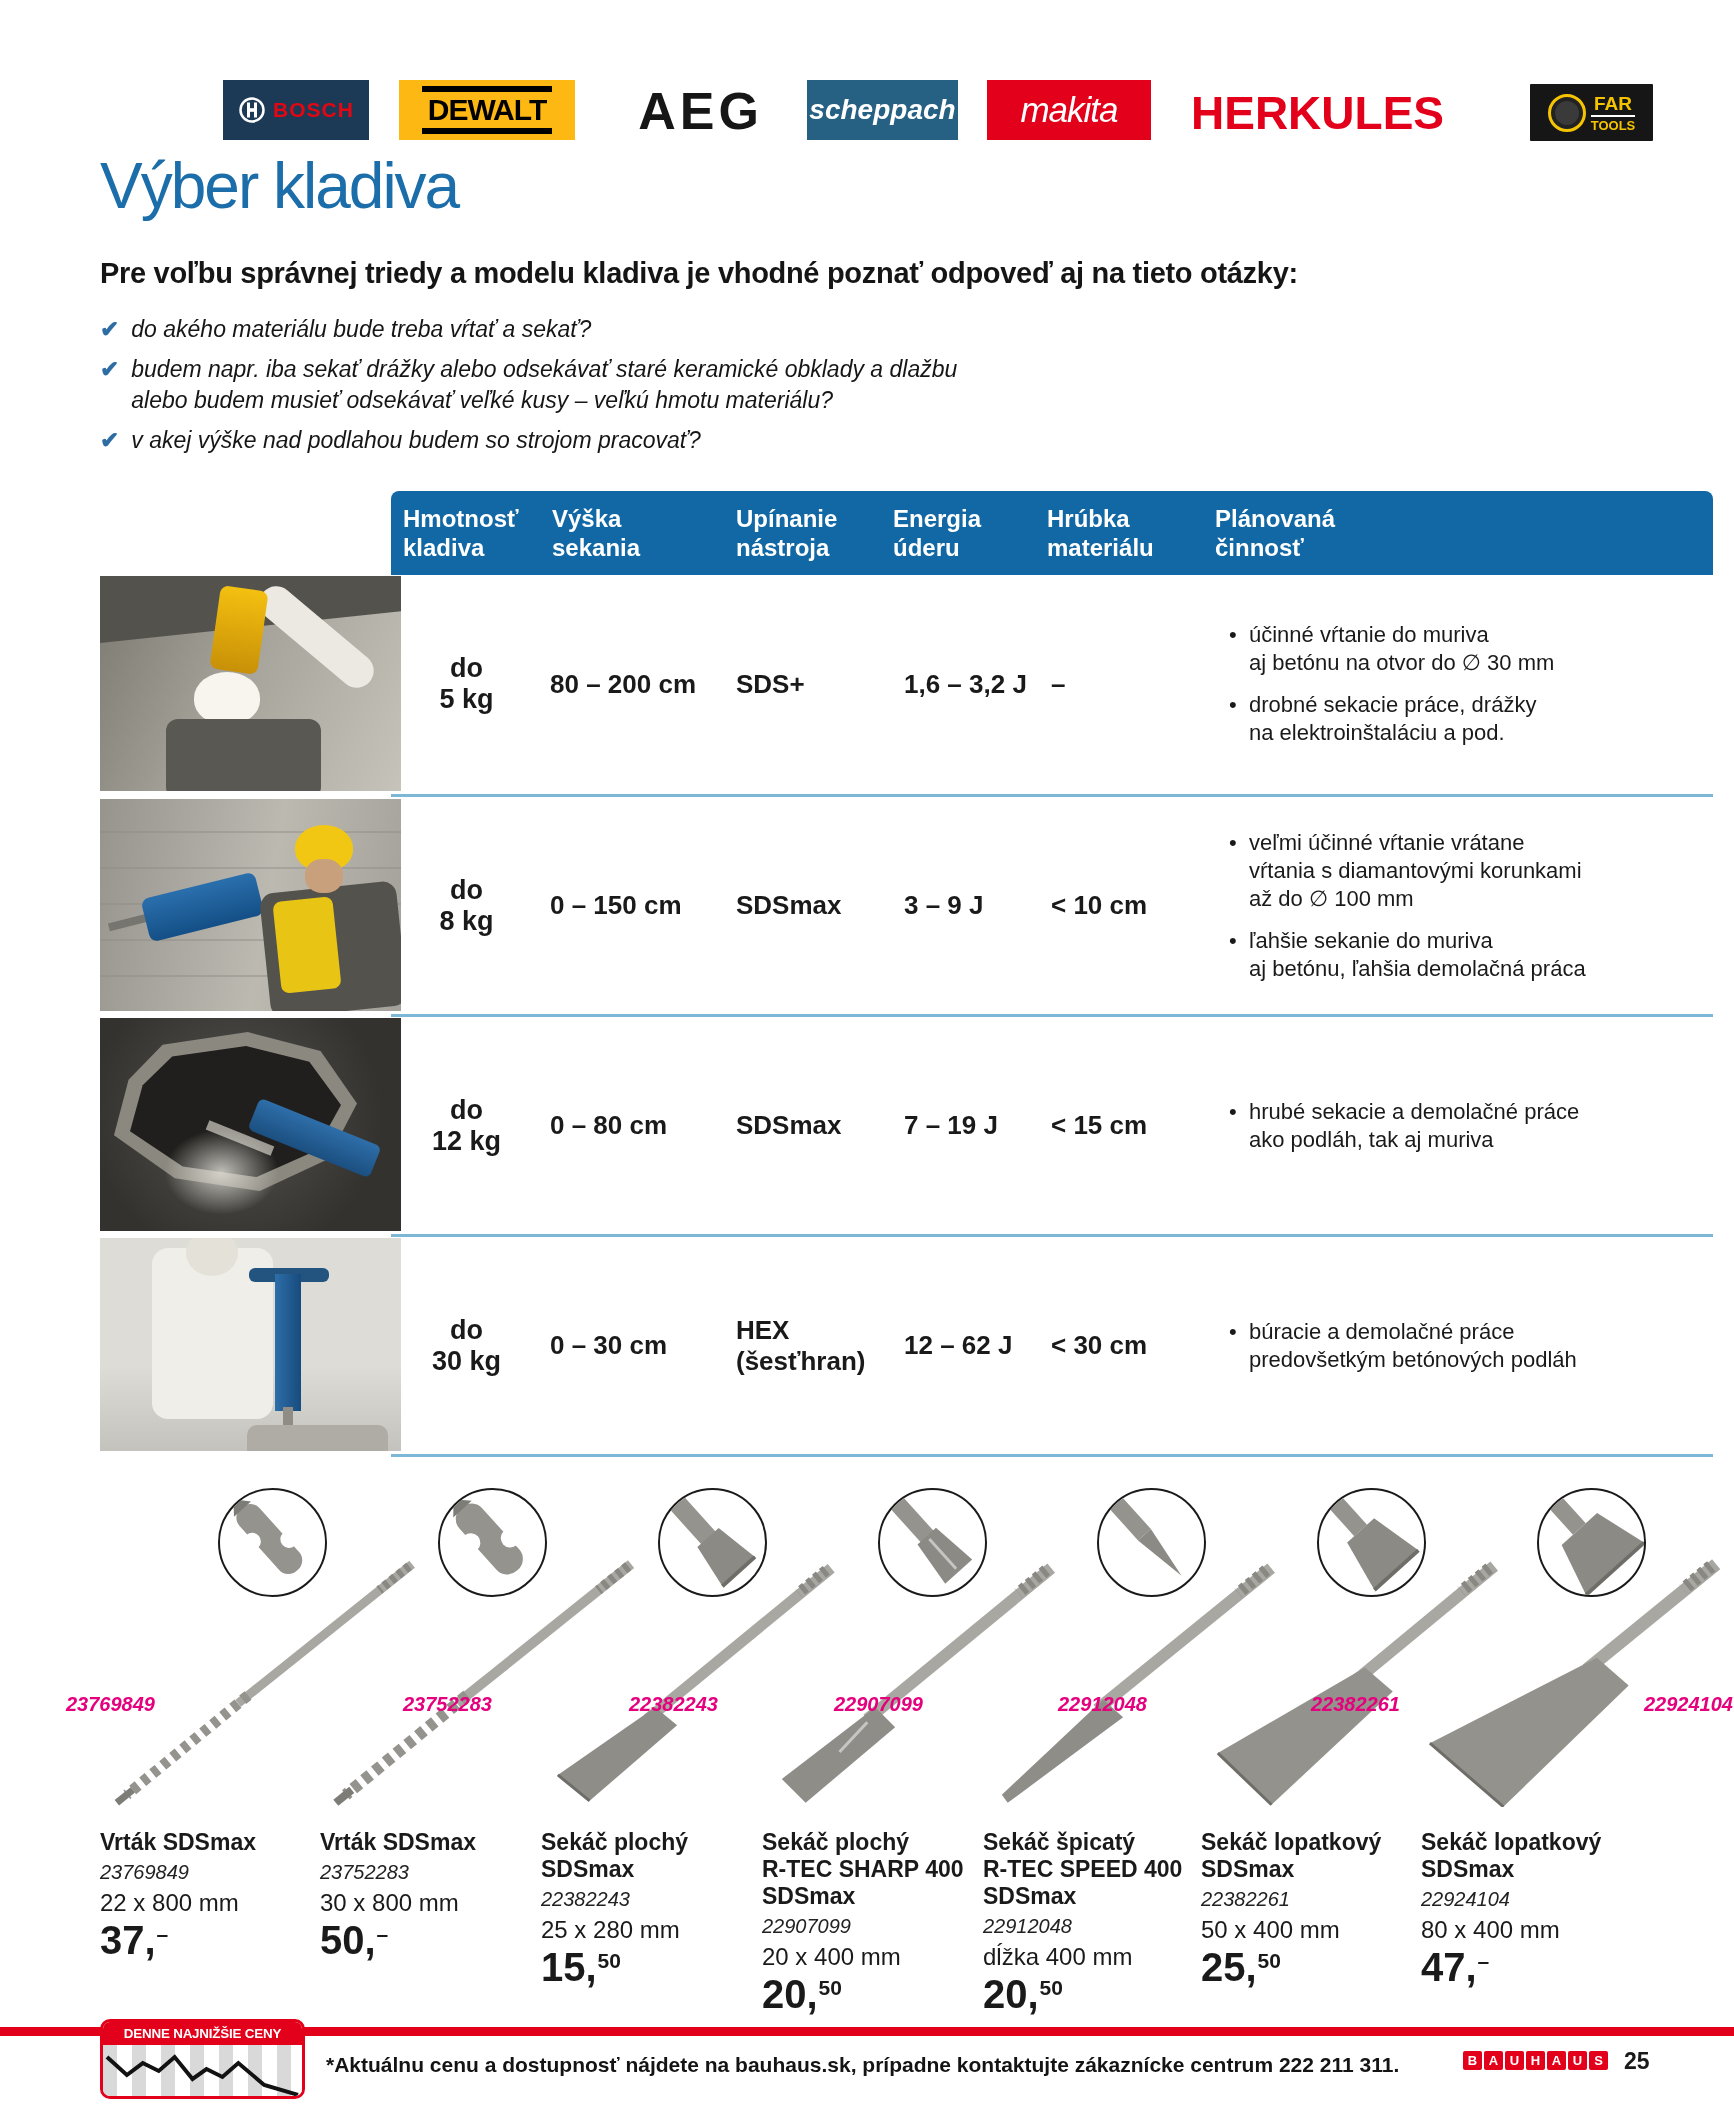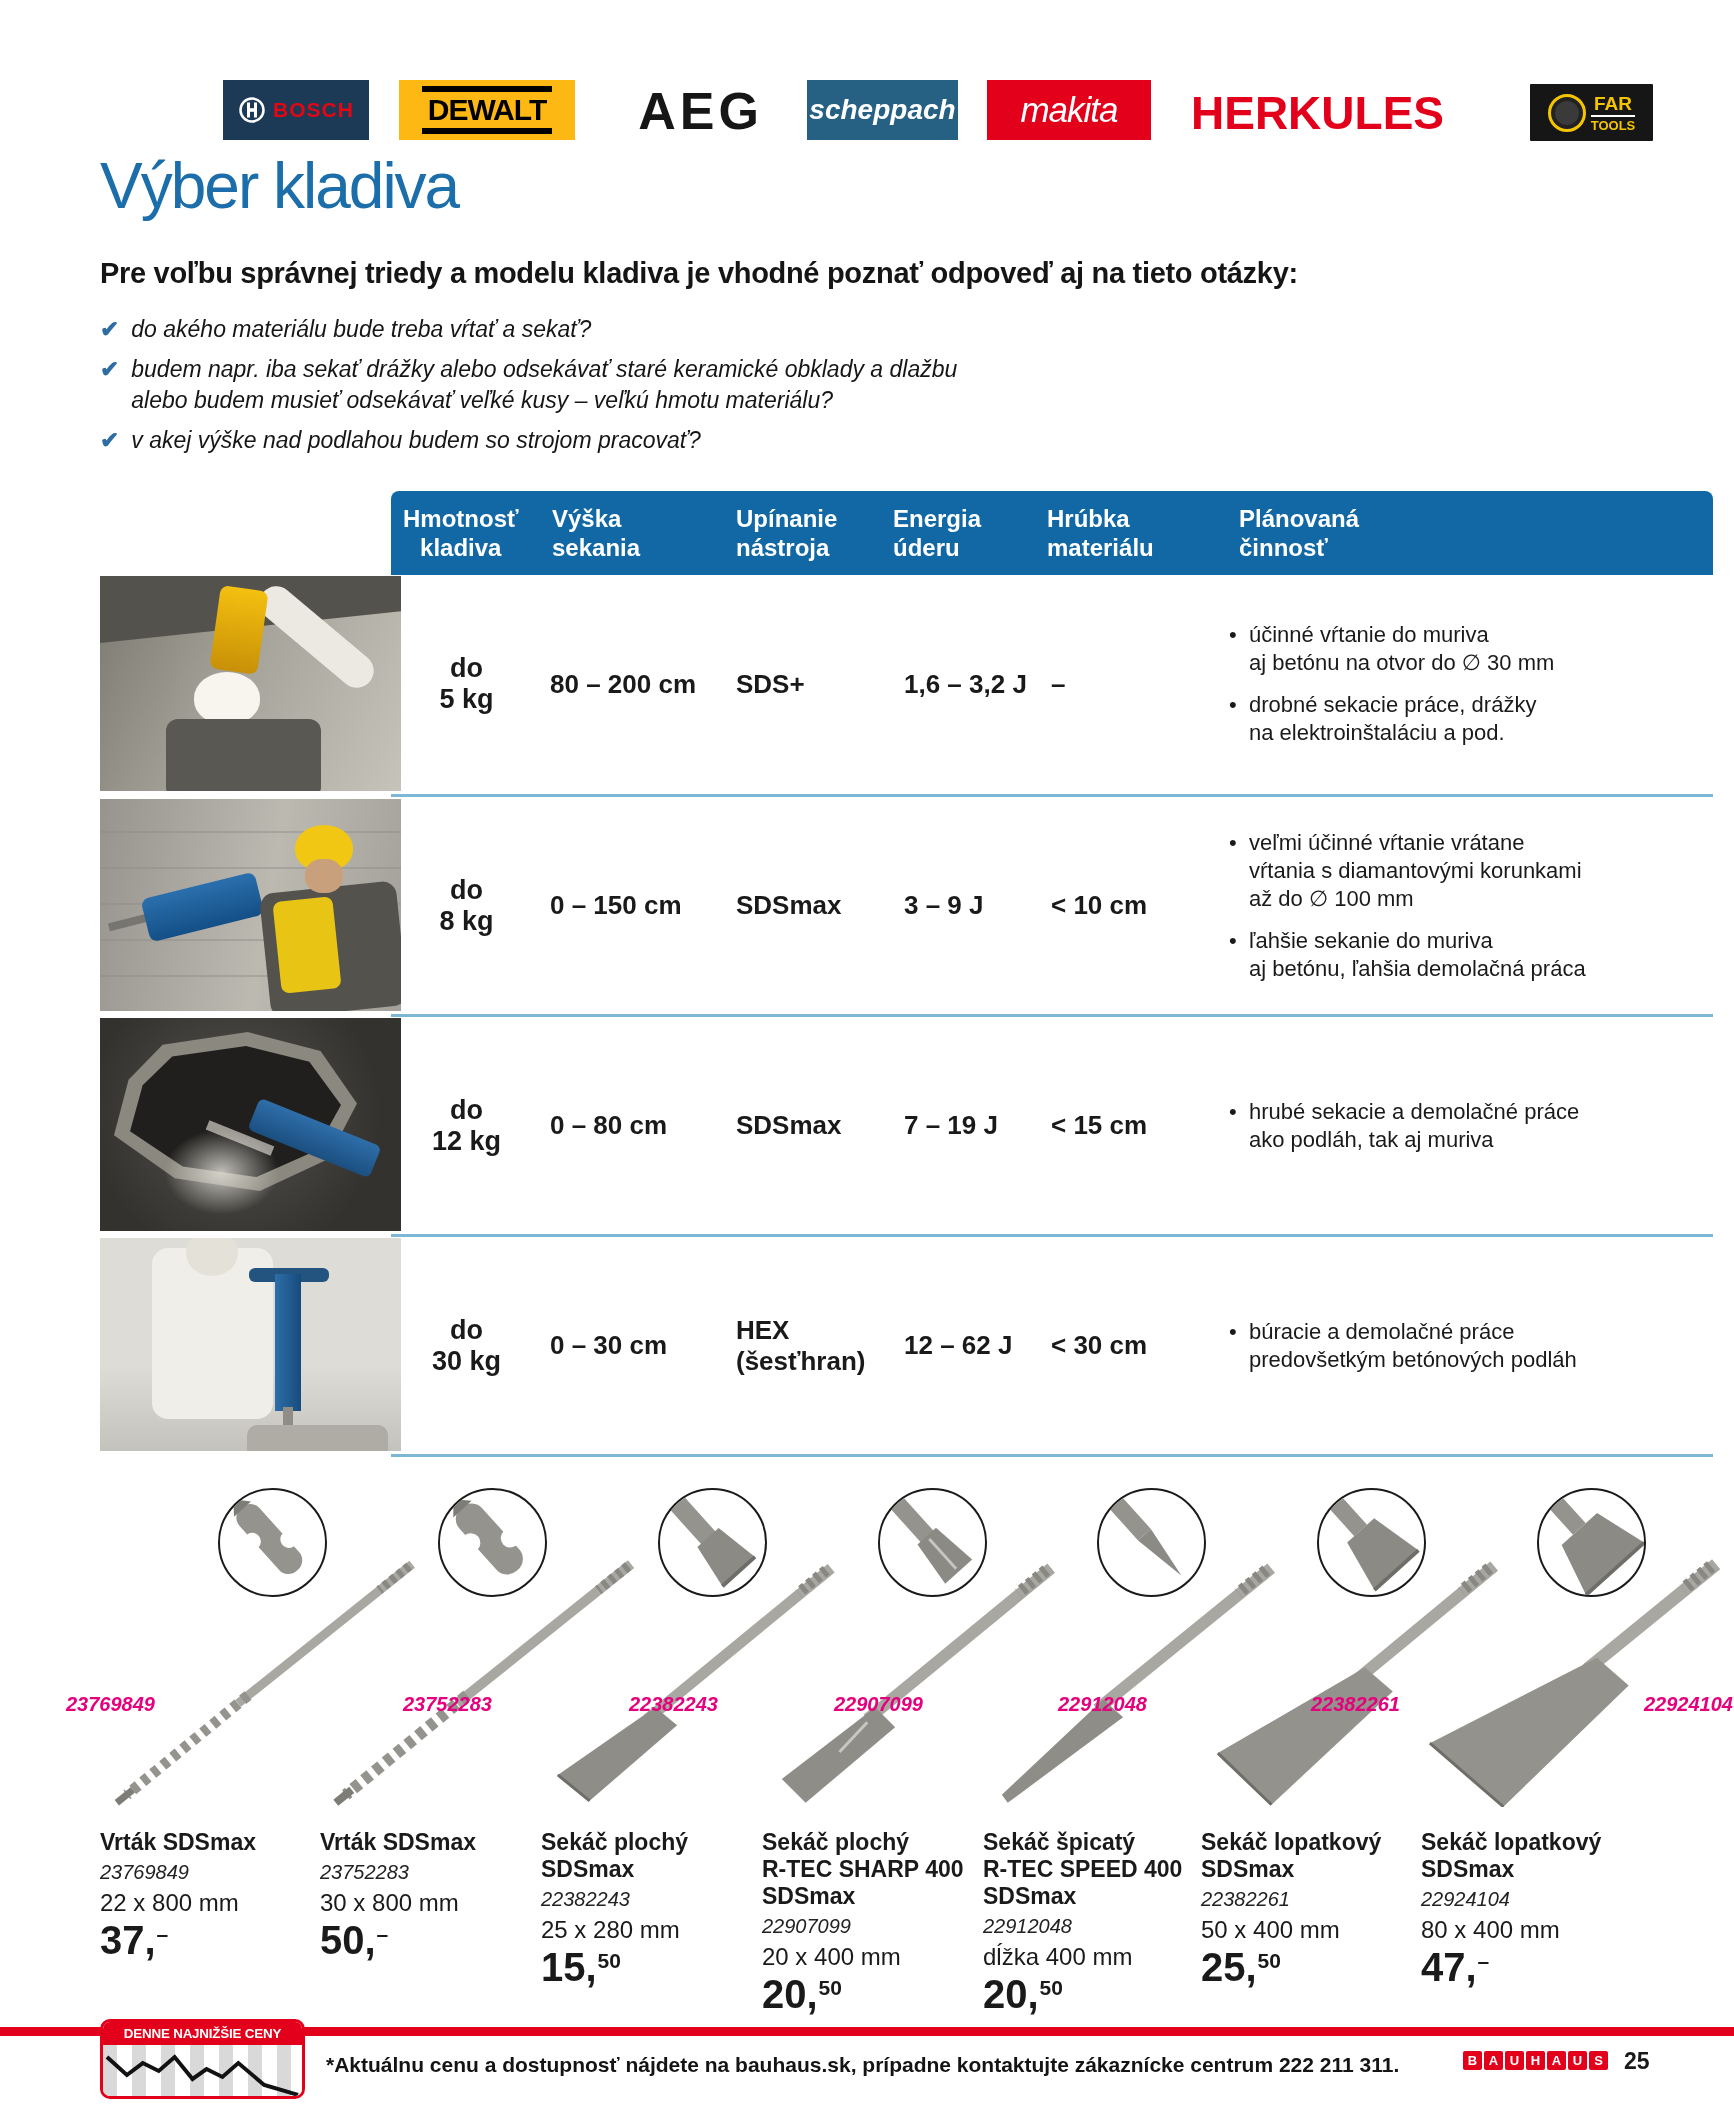--- a/index.html
+++ b/index.html
@@ -36,21 +36,21 @@
   .questions{position:absolute;left:100px;top:314px;}
   .q-item{display:flex;gap:12px;margin-bottom:9px;}
   .q-check{color:#2e6da4;font-size:23px;font-weight:700;line-height:31px;}
   .q-text{font-style:italic;font-size:23px;line-height:31px;color:#161616;}
 
   
   .thead{position:absolute;left:391px;top:491px;width:1322px;height:84px;
          background:#1168a4;border-radius:8px 8px 0 0;}
   .th{position:absolute;top:50%;transform:translateY(-50%);color:#fff;
       font-weight:700;font-size:24px;line-height:29px;}
-  .th0{left:12px;text-align:center;} .th1{left:161px;} .th2{left:345px;} .th3{left:502px;} .th4{left:656px;} .th5{left:824px;margin-left:24px;}
+  .th0{left:12px;} .th1{left:161px;} .th2{left:345px;} .th3{left:502px;} .th4{left:656px;} .th5{left:824px;}
 
   .trow{position:absolute;left:0;width:1734px;}
   .r0{top:574px;height:220px;} .r1{top:797px;height:217px;}
   .r2{top:1017px;height:217px;} .r3{top:1237px;height:217px;}
   .cell{position:absolute;top:0;height:100%;display:flex;flex-direction:column;justify-content:center;}
   .c-weight{left:391px;width:151px;text-align:center;font-size:27px;font-weight:700;line-height:31px;}
   .c-cut{left:550px;font-size:26px;font-weight:700;}
   .c-chuck{left:736px;font-size:26px;font-weight:700;line-height:31px;}
   .c-energy{left:904px;font-size:26px;font-weight:700;}
   .c-thick{left:1051px;font-size:26px;font-weight:700;}

